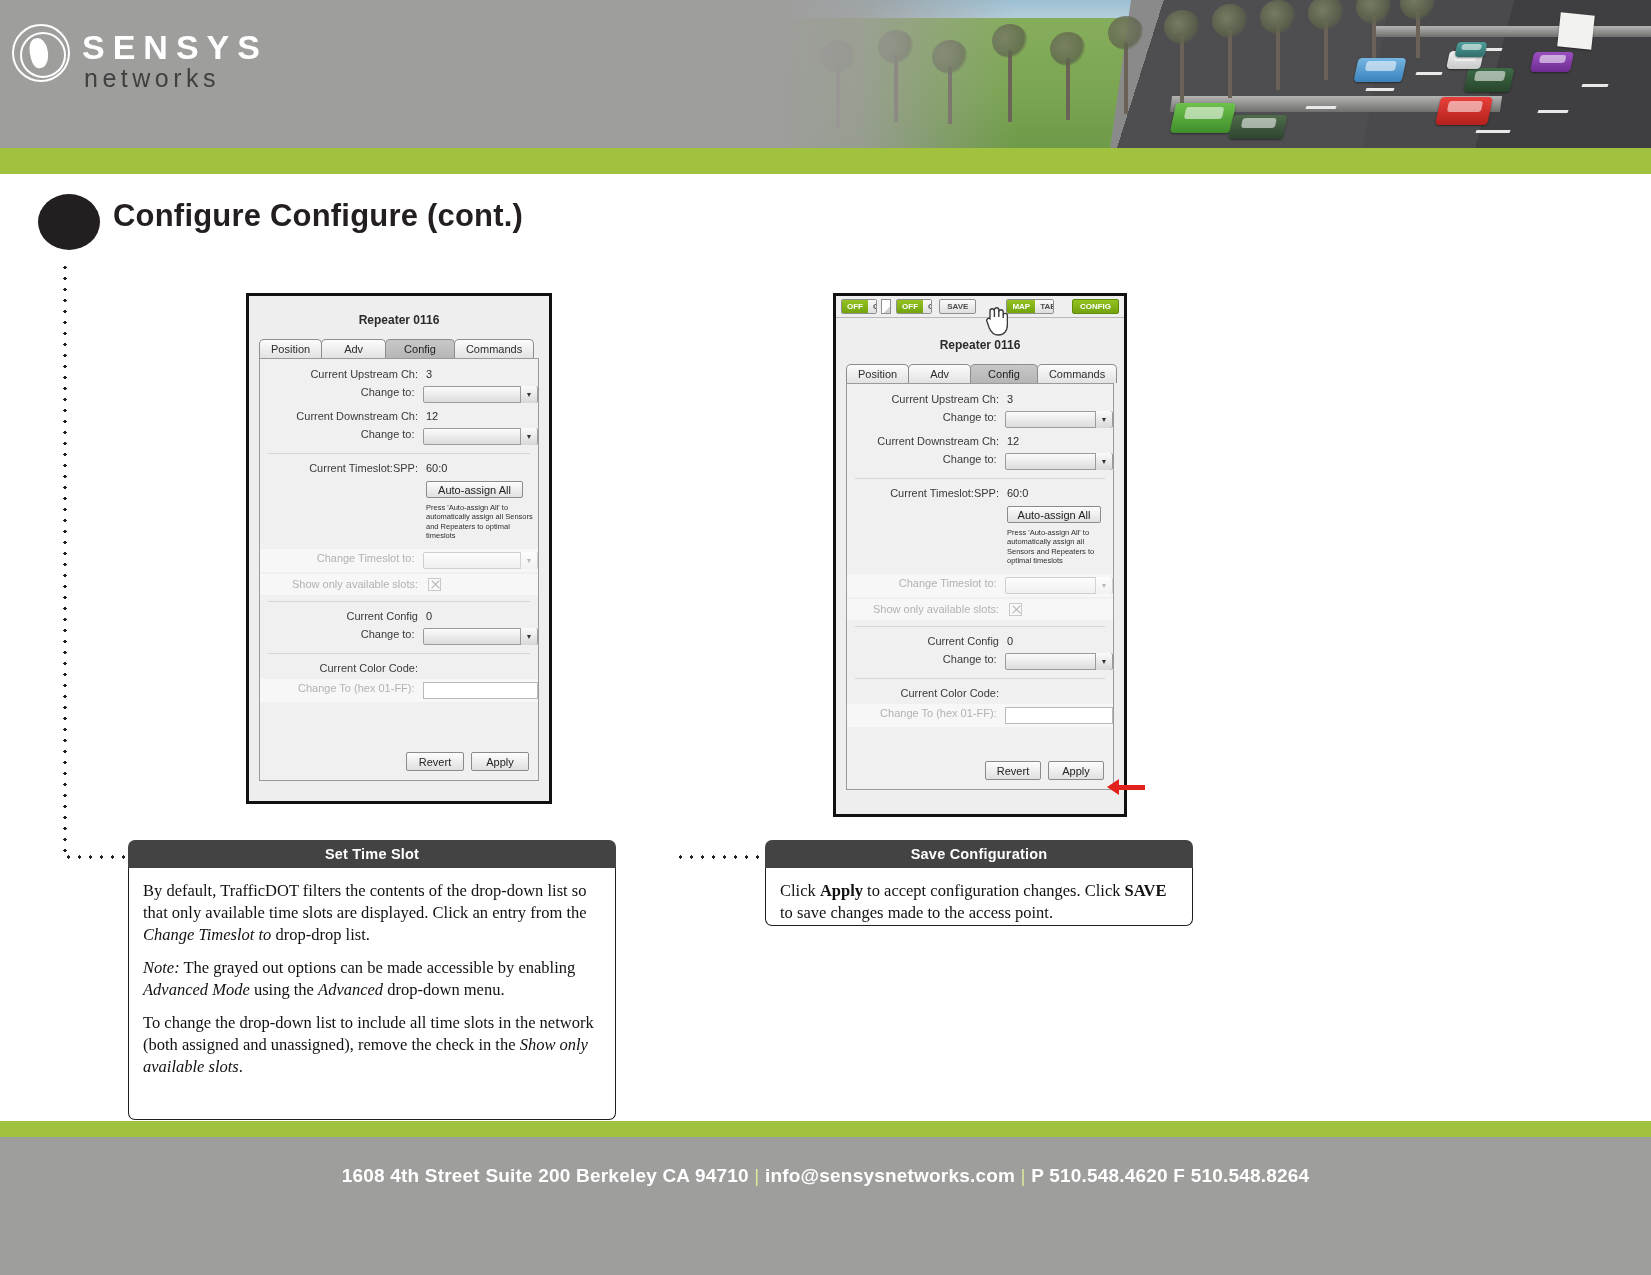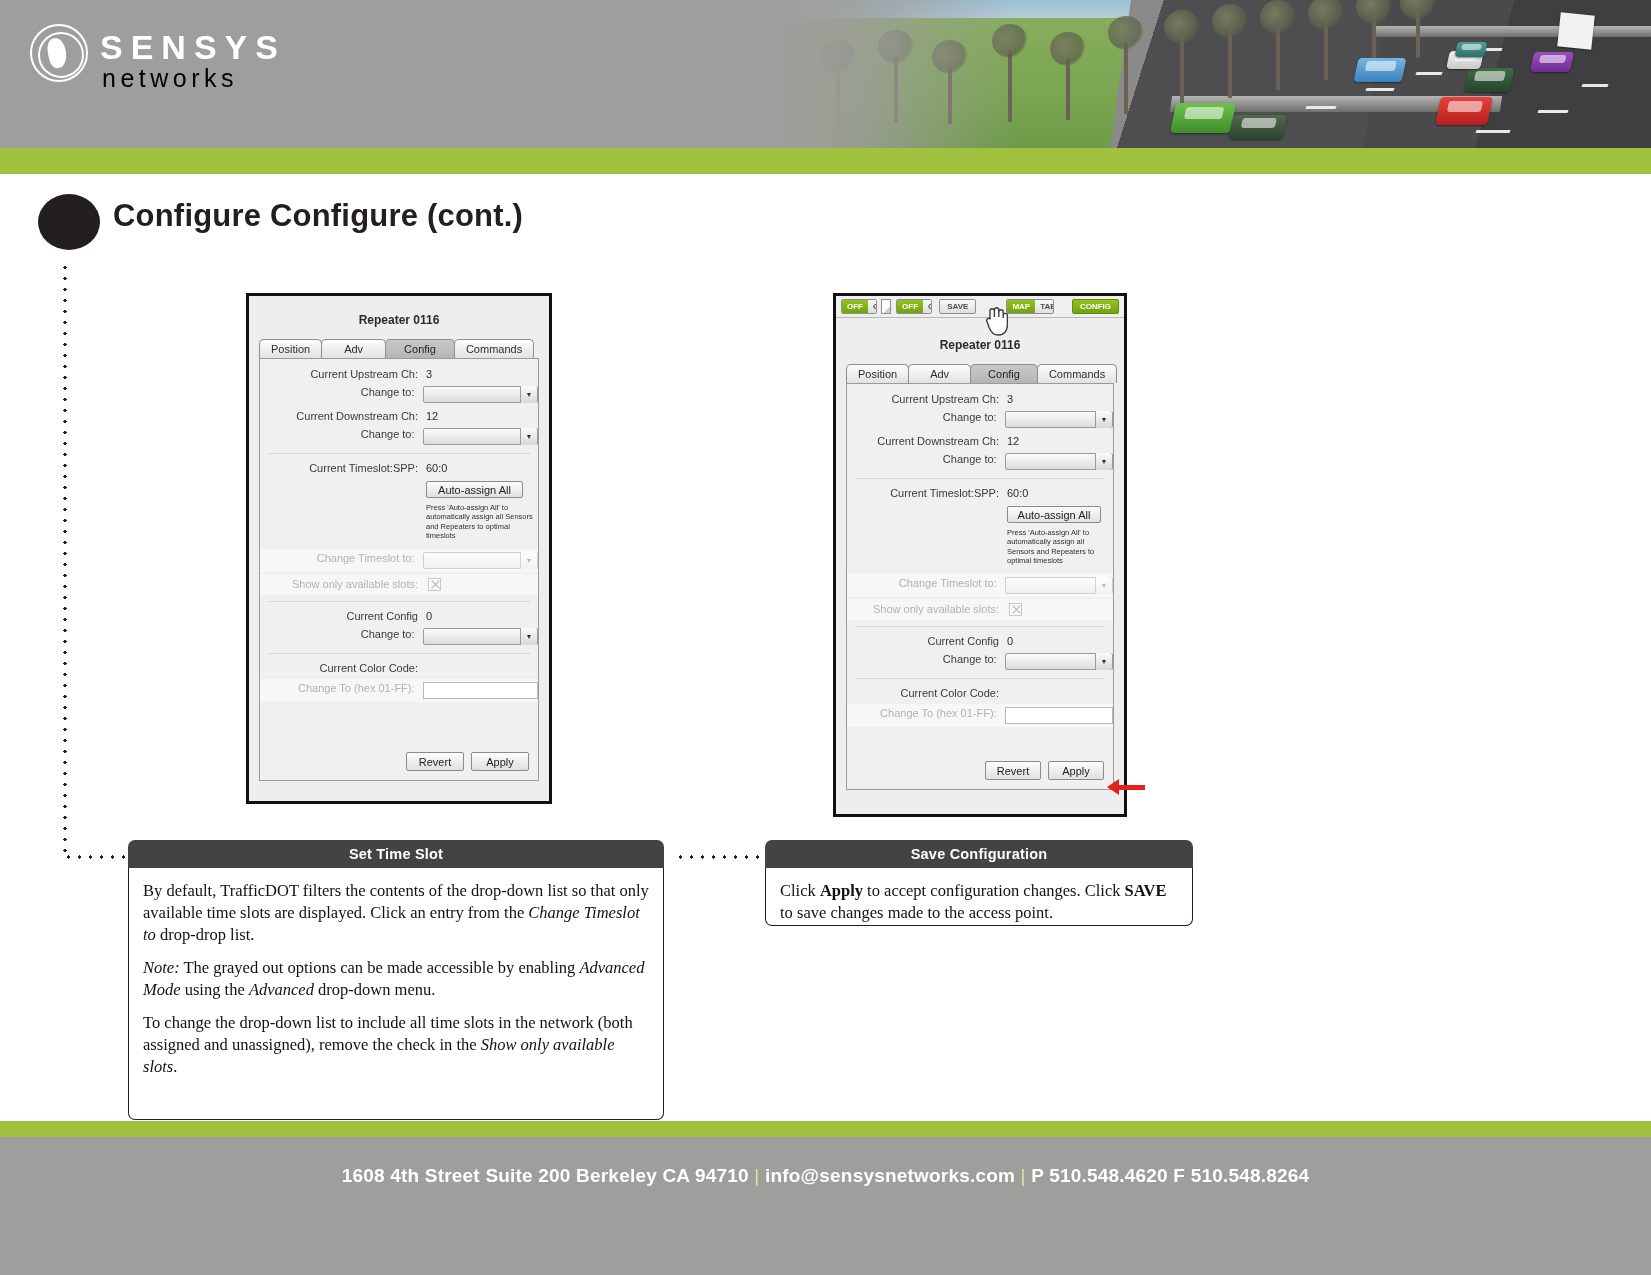--- a/index.html
+++ b/index.html
@@ -38,27 +38,27 @@
   .barrier{position:absolute;background:linear-gradient(to bottom,#b4b4b2,#6f6f6d);transform:skewX(-8deg);}
   .tree{position:absolute;width:4px;background:#6b6257;}
   .tree::after{content:"";position:absolute;left:-16px;top:-26px;width:36px;height:34px;border-radius:50%;
     background:radial-gradient(circle at 40% 40%, rgba(120,126,98,.95), rgba(92,98,74,.75) 60%, rgba(92,98,74,0) 72%);}
   .car{position:absolute;border-radius:4px;box-shadow:0 1px 2px rgba(0,0,0,.45);transform:skewX(-12deg);}
   .car::after{content:"";position:absolute;left:18%;top:14%;width:64%;height:40%;border-radius:3px;background:rgba(255,255,255,.55);}
   .photo-fade{position:absolute;left:0;top:0;width:240px;height:148px;
     background:linear-gradient(to right, #9e9e9c 0%, rgba(158,158,156,.85) 35%, rgba(158,158,156,0) 100%);}
   .sign{position:absolute;right:58px;top:14px;width:34px;height:34px;background:#f2f2f0;transform:skew(-6deg,6deg);box-shadow:0 1px 2px rgba(0,0,0,.4);}
 
-  .logo { position:absolute; left:30px; top:22px; width:270px; height:68px; }
+  .logo { position:absolute; left:12px; top:22px; width:270px; height:68px; }
   .logo-mark{position:absolute;left:0;top:2px;width:58px;height:58px;border:2px solid #fff;border-radius:50%;}
   .logo-mark::before{content:"";position:absolute;left:6px;top:6px;width:42px;height:42px;border:2px solid #fff;border-radius:50%;}
   .logo-mark::after{content:"";position:absolute;left:16px;top:12px;width:18px;height:30px;border-radius:50% 50% 60% 40%;
      background:#fff; transform:rotate(-12deg);}
   .logo-sensys{position:absolute;left:70px;top:6px;color:#fff;font-size:34px;font-weight:bold;letter-spacing:8px;font-family:"Liberation Sans",sans-serif;}
-  .logo-networks{position:absolute;left:72px;top:42px;color:#000000;font-size:25px;letter-spacing:4.5px;font-family:"Liberation Sans",sans-serif;}
+  .logo-networks{position:absolute;left:72px;top:42px;color:#404040;font-size:25px;letter-spacing:4.5px;font-family:"Liberation Sans",sans-serif;}
   .header-title{position:absolute;left:30px;top:104px;color:#fff;font-size:31px;font-weight:bold;letter-spacing:.3px;z-index:5;}
 
   .green-bar{position:absolute;left:0;top:148px;width:1651px;height:26px;background:#a0c23e;}
 
   
   .bullet{position:absolute;left:38px;top:194px;width:62px;height:56px;border-radius:50%;background:#231f20;}
   .section-title{position:absolute;left:113px;top:198px;font-size:31px;font-weight:bold;color:#231f20;letter-spacing:.2px;}
 
   
   .dots-vert{position:absolute;left:63px;top:262px;width:4px;height:597px;
@@ -430,21 +430,21 @@
       </div>
     </div>
   </div>
 </div>
 
 <div class="red-arrow" style="left:1107px;top:779px;">
   <div class="head"></div>
   <div class="shaft"></div>
 </div>
 
-<div class="callout" style="left:128px;top:840px;width:536px;">
+<div class="callout" style="left:128px;top:840px;width:488px;">
   <div class="callout-head">Set Time Slot</div>
   <div class="callout-body">
     <p>By default, TrafficDOT filters the contents of the drop-down list so that only available time slots are displayed. Click an entry from the <i>Change Timeslot to</i> drop-drop list.</p>
     <p><i>Note:</i> The grayed out options can be made accessible by enabling <i>Advanced Mode</i> using the <i>Advanced</i> drop-down menu.</p>
     <p>To change the drop-down list to include all time slots in the network (both assigned and unassigned), remove the check in the <i>Show only available slots</i>.</p>
   </div>
 </div>
 
 <div class="callout" style="left:765px;top:840px;width:428px;">
   <div class="callout-head">Save Configuration</div>

